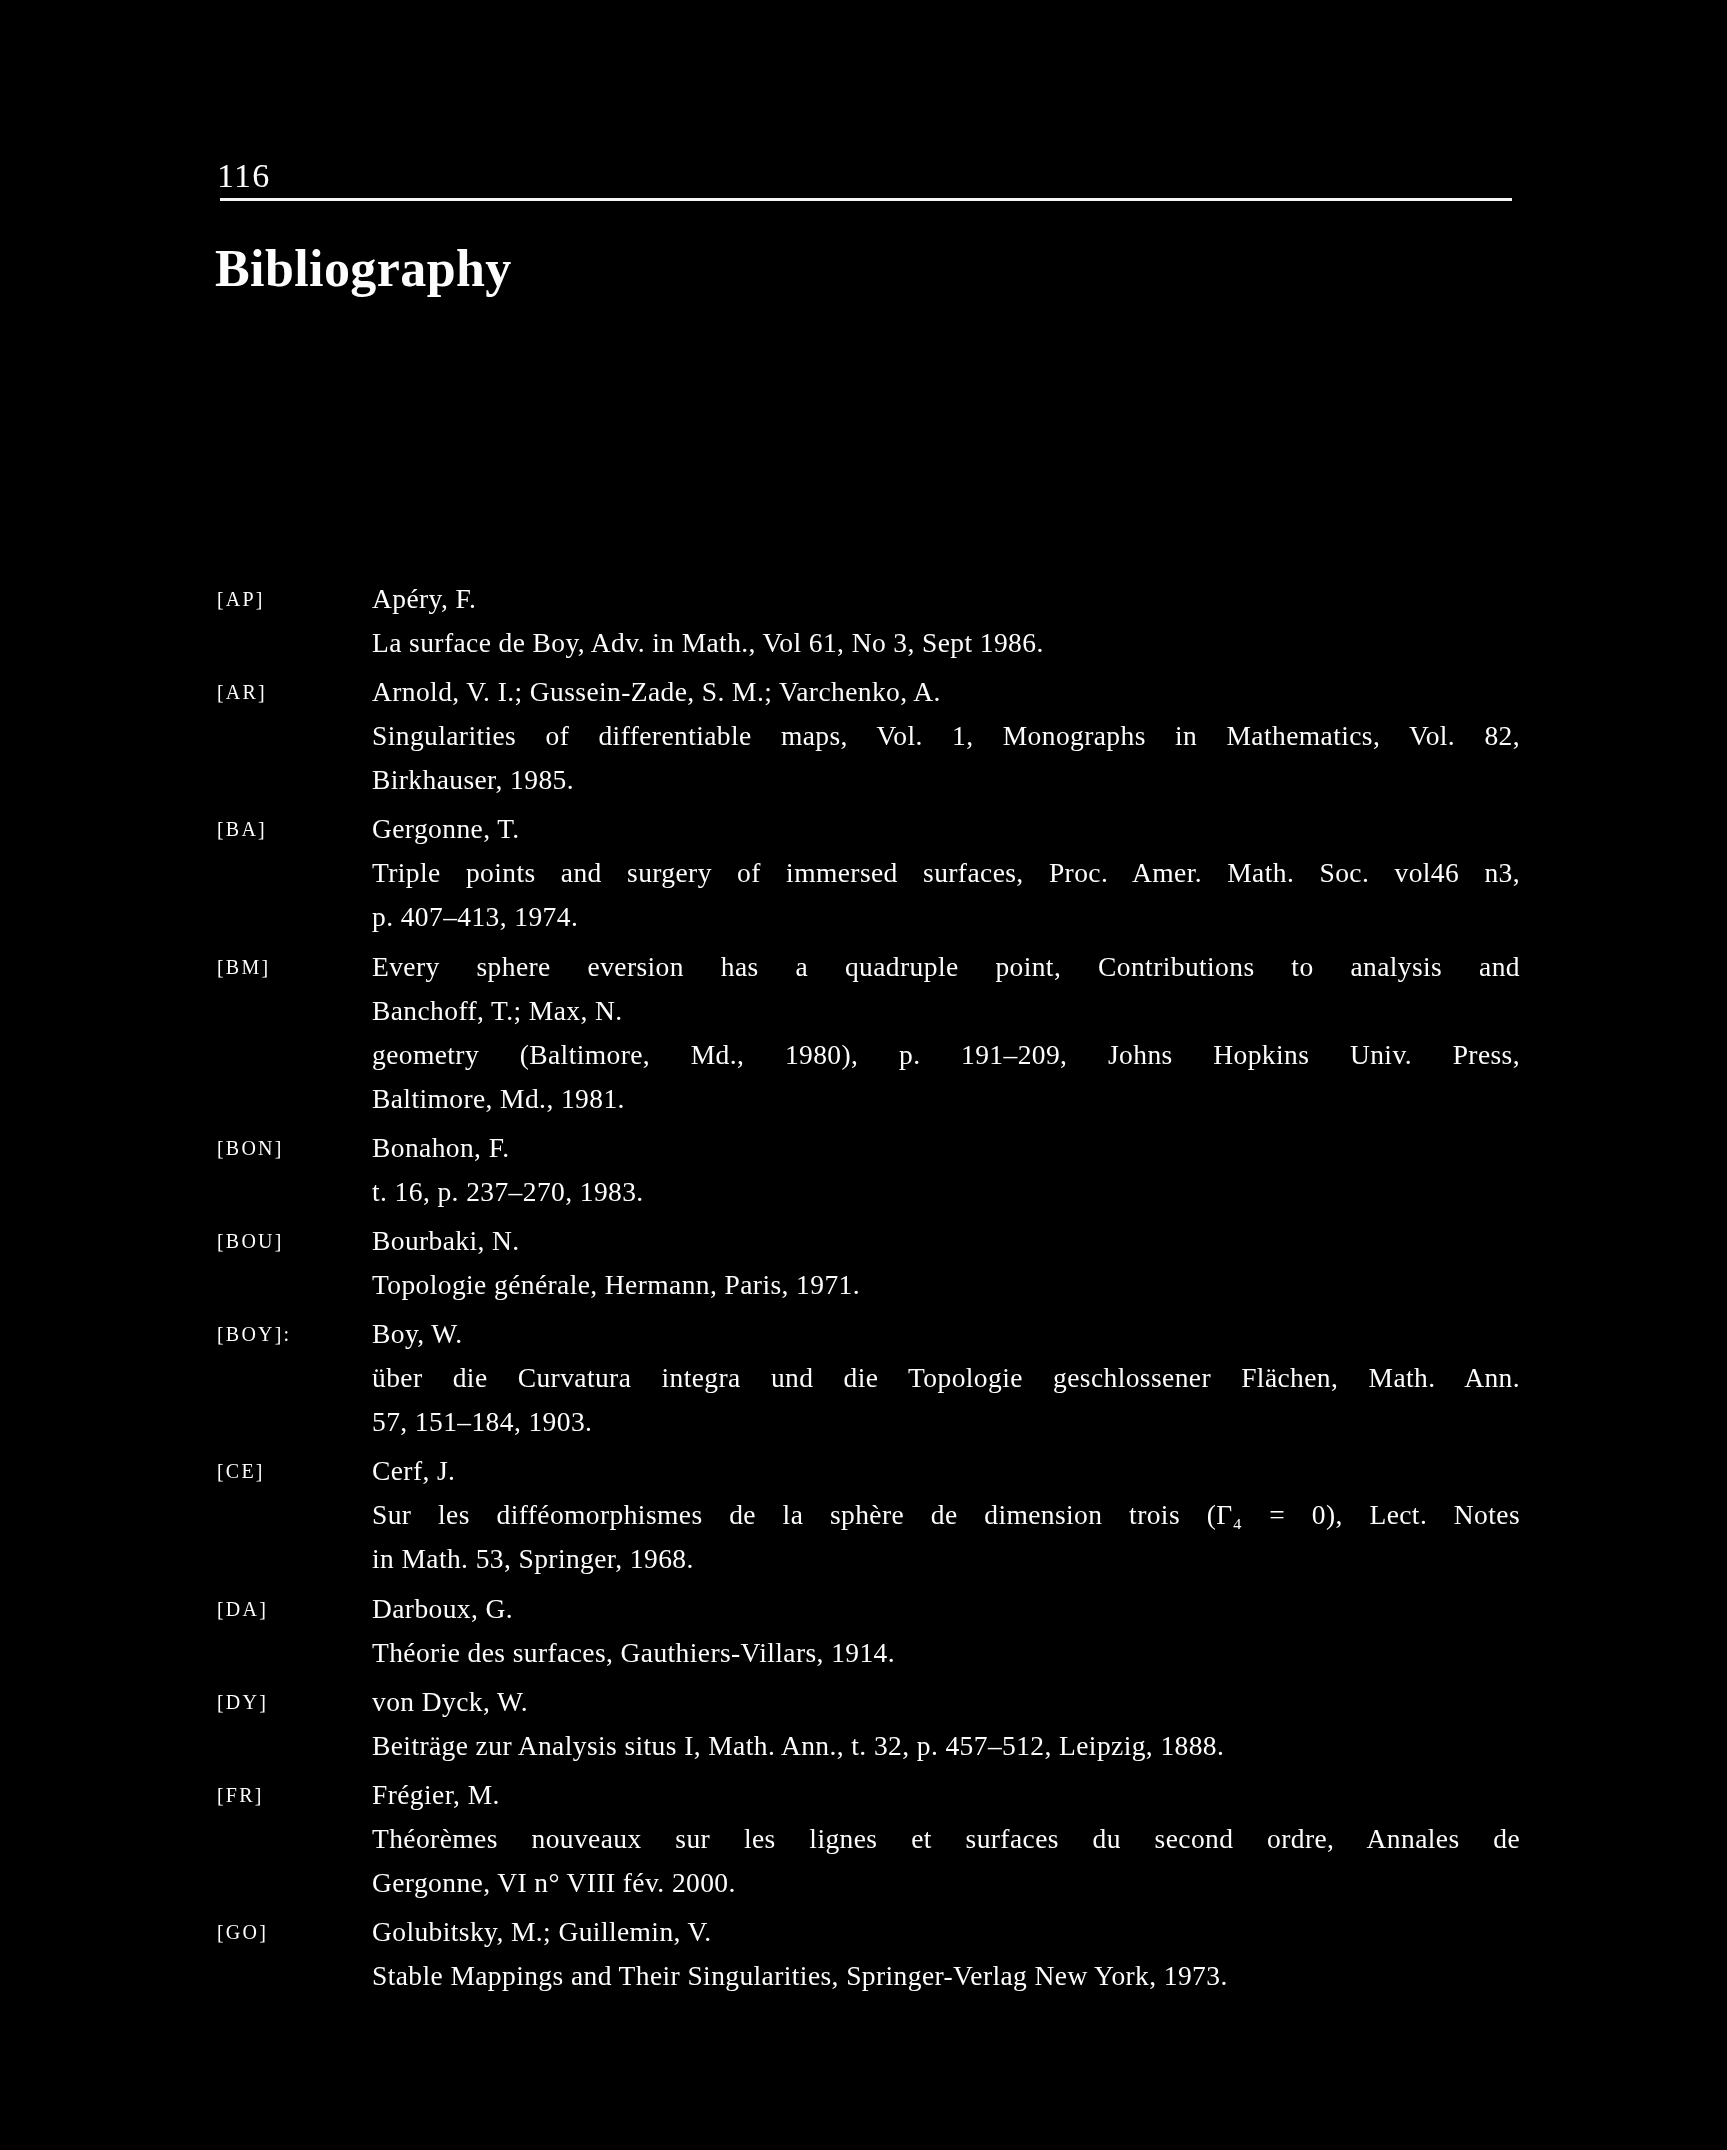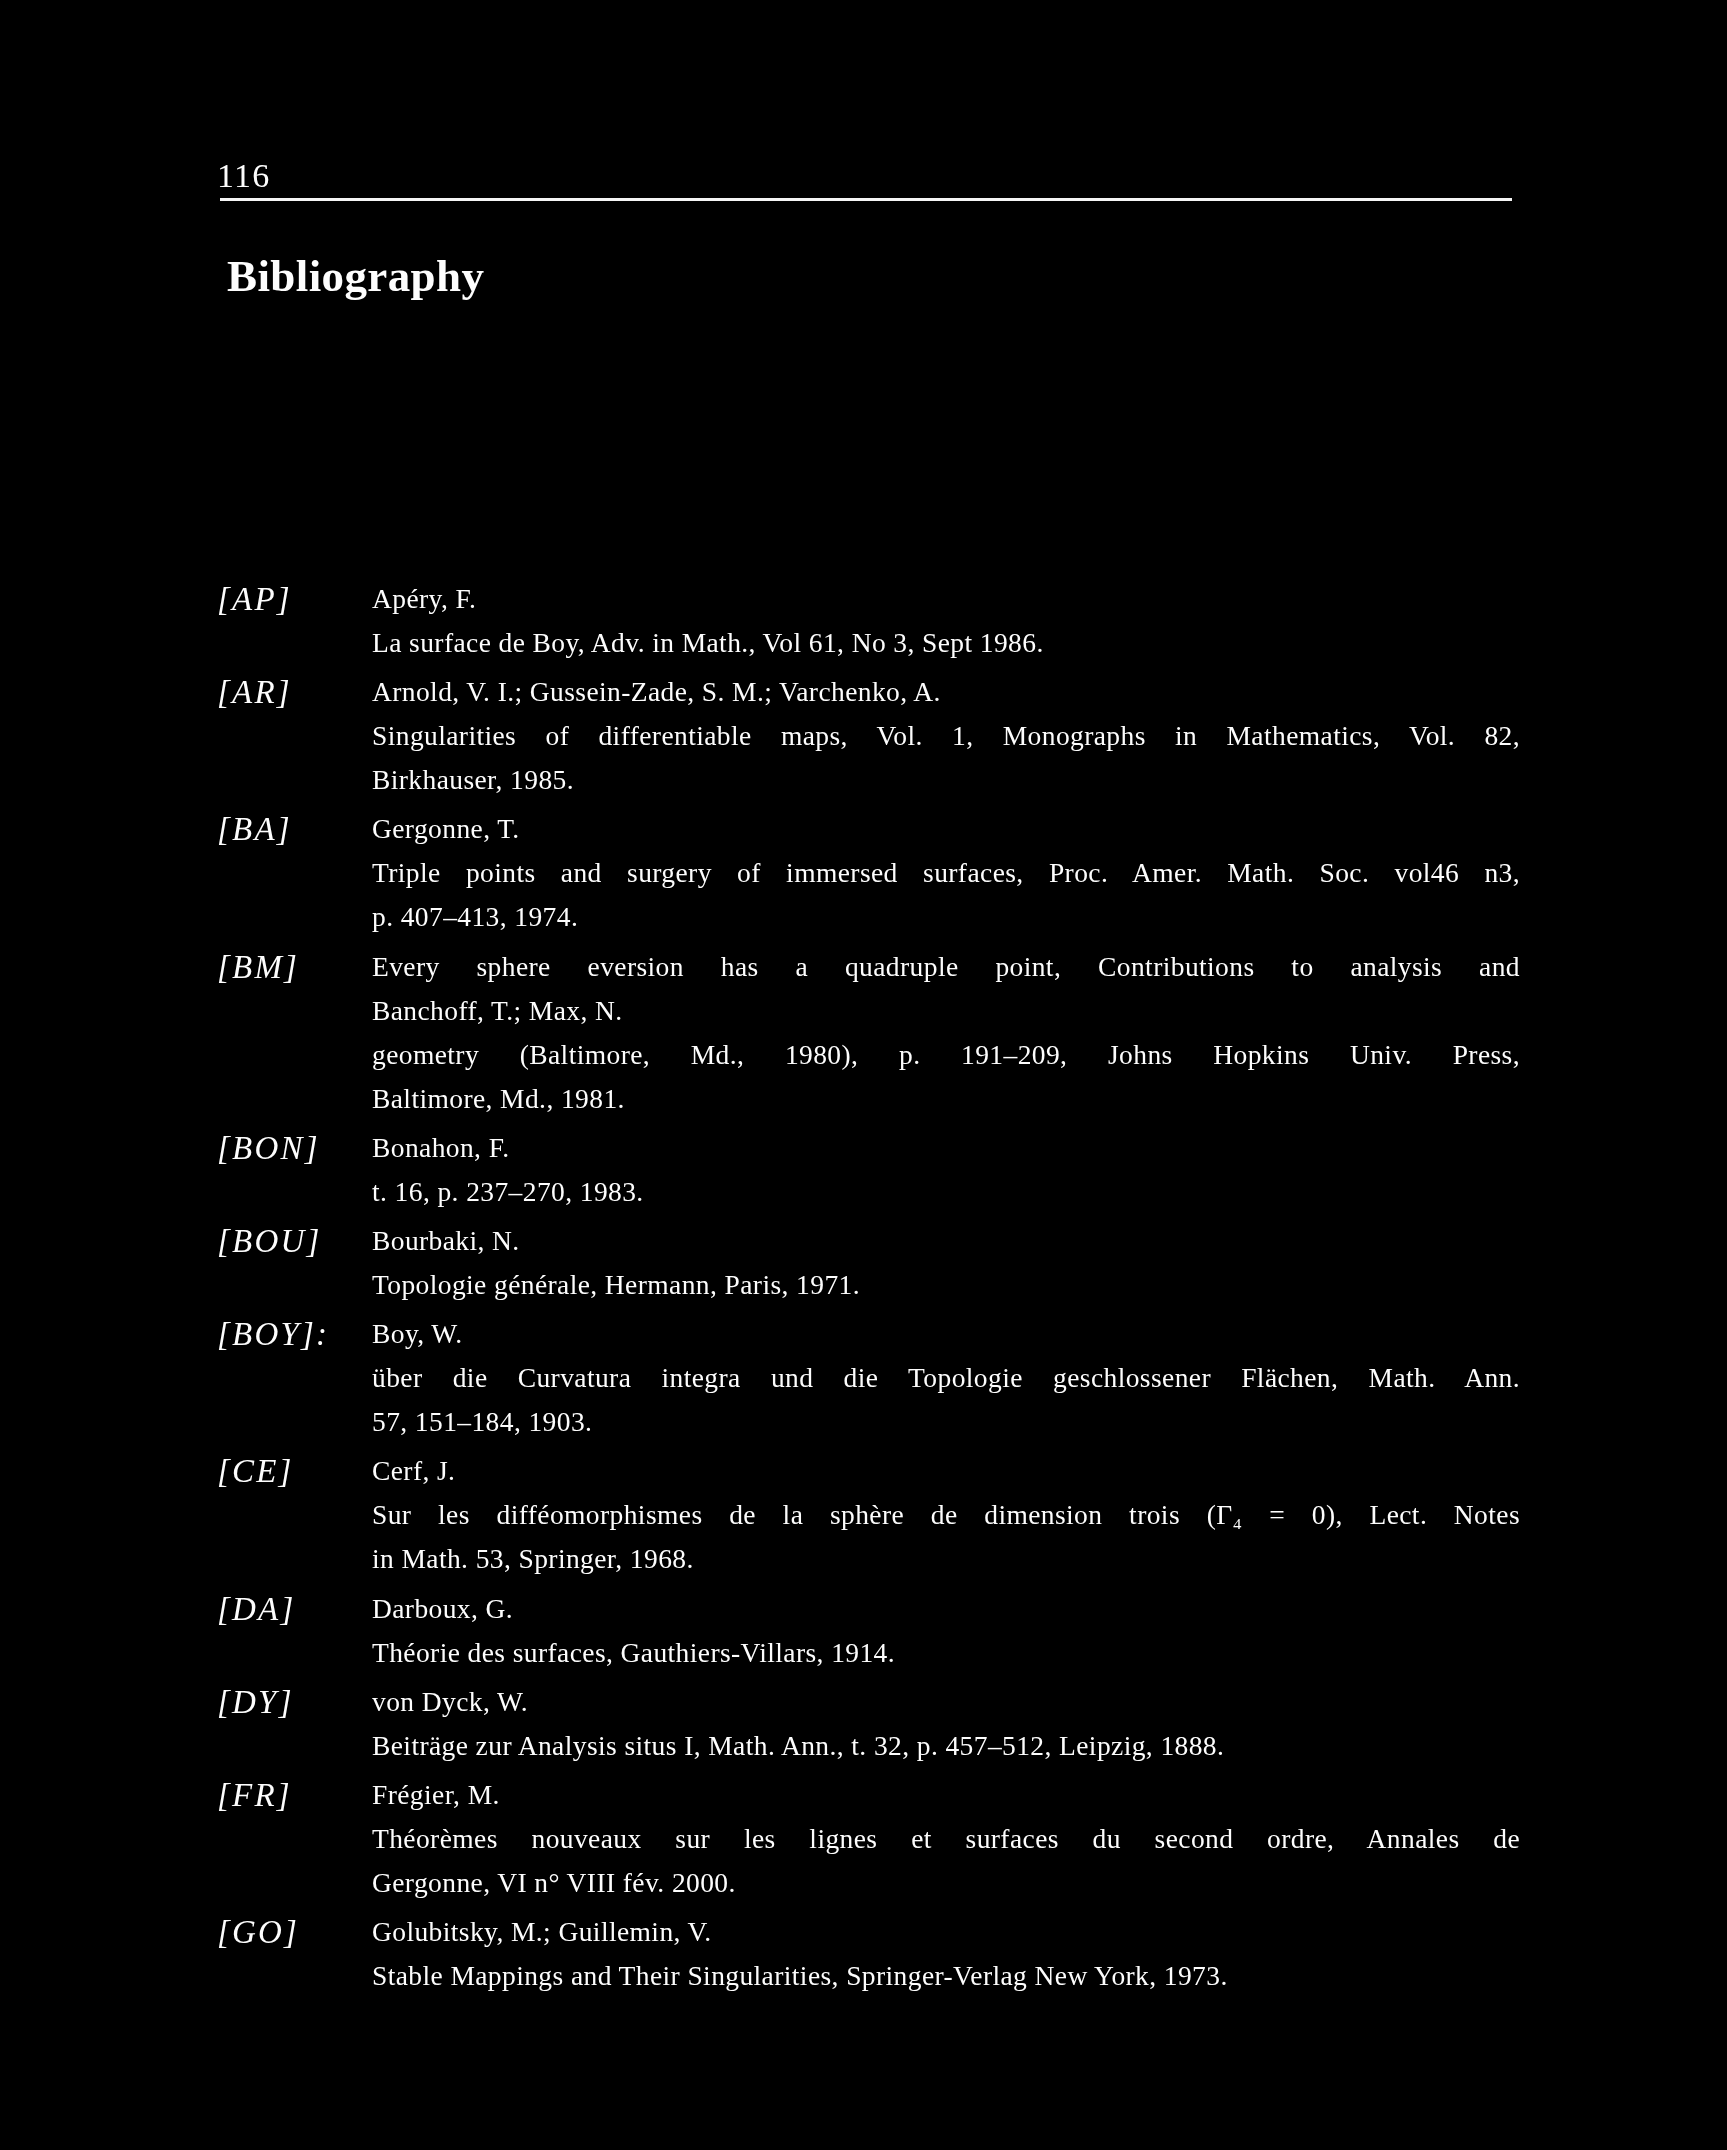--- a/index.html
+++ b/index.html
@@ -25,45 +25,44 @@
     left: 220px;
     top: 198px;
     width: 1292px;
     height: 3px;
     background: #f5f5f5;
   }
   .title {
     position: absolute;
     left: 215px;
     top: 239px;
-    margin: 12px;
-    font-size: 45px;
+    margin: 0;
+    font-size: 52px;
     font-weight: bold;
     line-height: 1.15;
     letter-spacing: 0.4px;
   }
   .entries {
     position: absolute;
     left: 217px;
     top: 577px;
     width: 1303px;
   }
   .entry {
     position: relative;
     margin-bottom: 5.2px;
   }
   .tag {
     position: absolute;
     left: 0;
     top: 0;
-    font-size: 33px;
+    font-size: 20px;
     line-height: 44px;
     letter-spacing: 2.2px;
     white-space: nowrap;
-    font-style: italic;
   }
   .lines {
     margin-left: 155px;
   }
   .line {
     font-size: 27.5px;
     line-height: 44px;
     letter-spacing: 0.4px;
   }
   .line.justify {

